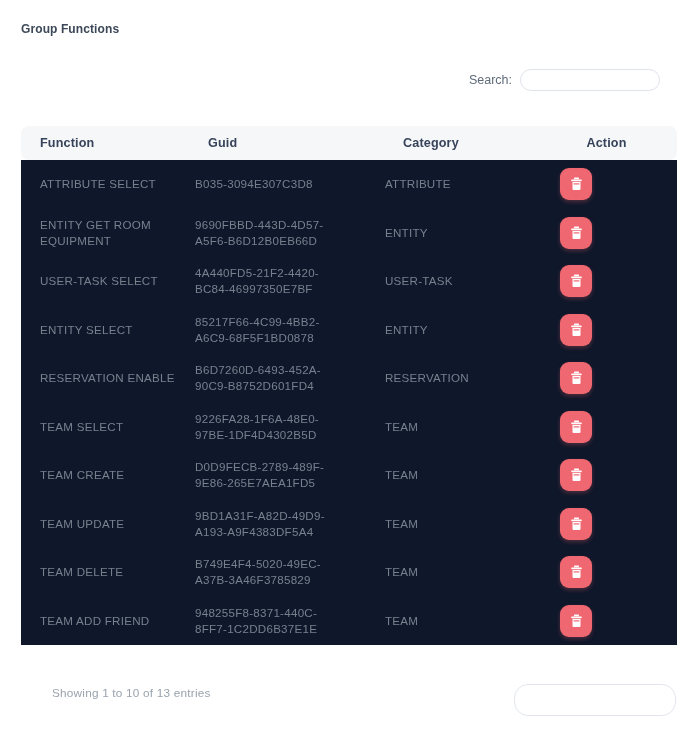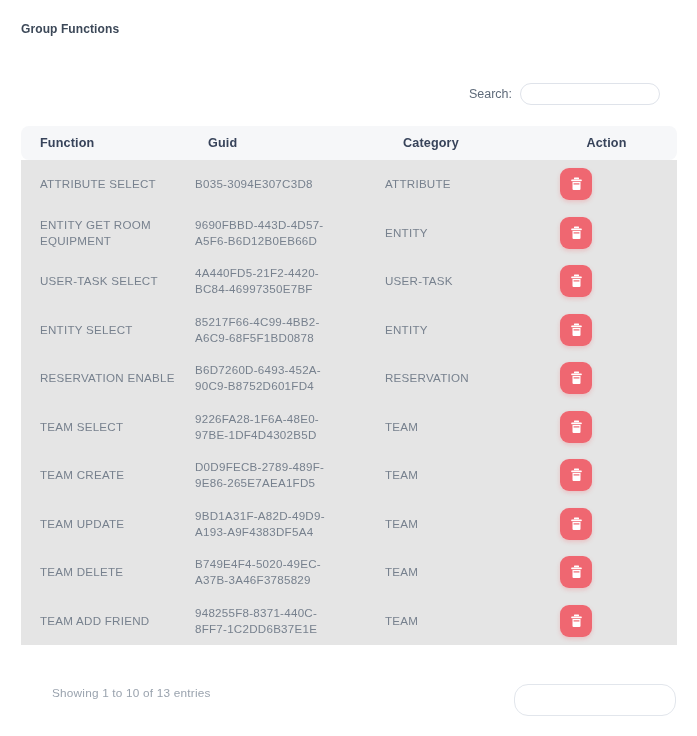--- a/index.html
+++ b/index.html
@@ -33,21 +33,21 @@
     font-size: 12px;
     font-weight: 600;
     color: #3c4858;
     letter-spacing: 0.1px;
   }
 
   
   .search-wrap {
     position: absolute;
     right: 37px;
-    top: 83px;
+    top: 69px;
     display: flex;
     align-items: center;
     gap: 8px;
   }
   .search-label {
     font-size: 12.5px;
     color: #5f6b7a;
     white-space: nowrap;
   }
   .search-input {
@@ -85,21 +85,21 @@
     font-size: 12.6px;
     font-weight: 700;
     color: #37435a;
     letter-spacing: 0.15px;
   }
 
   .row {
     display: flex;
     align-items: center;
     min-height: 48.5px;
-    background: #e5e5e5;
+    background: #0f172a;
   }
   .row .cell {
     font-size: 11.6px;
     color: #77818e;
     letter-spacing: 0.25px;
     line-height: 16px;
   }
 
   
   .c-function { width: 174px; padding-left: 19px; box-sizing: border-box; }

